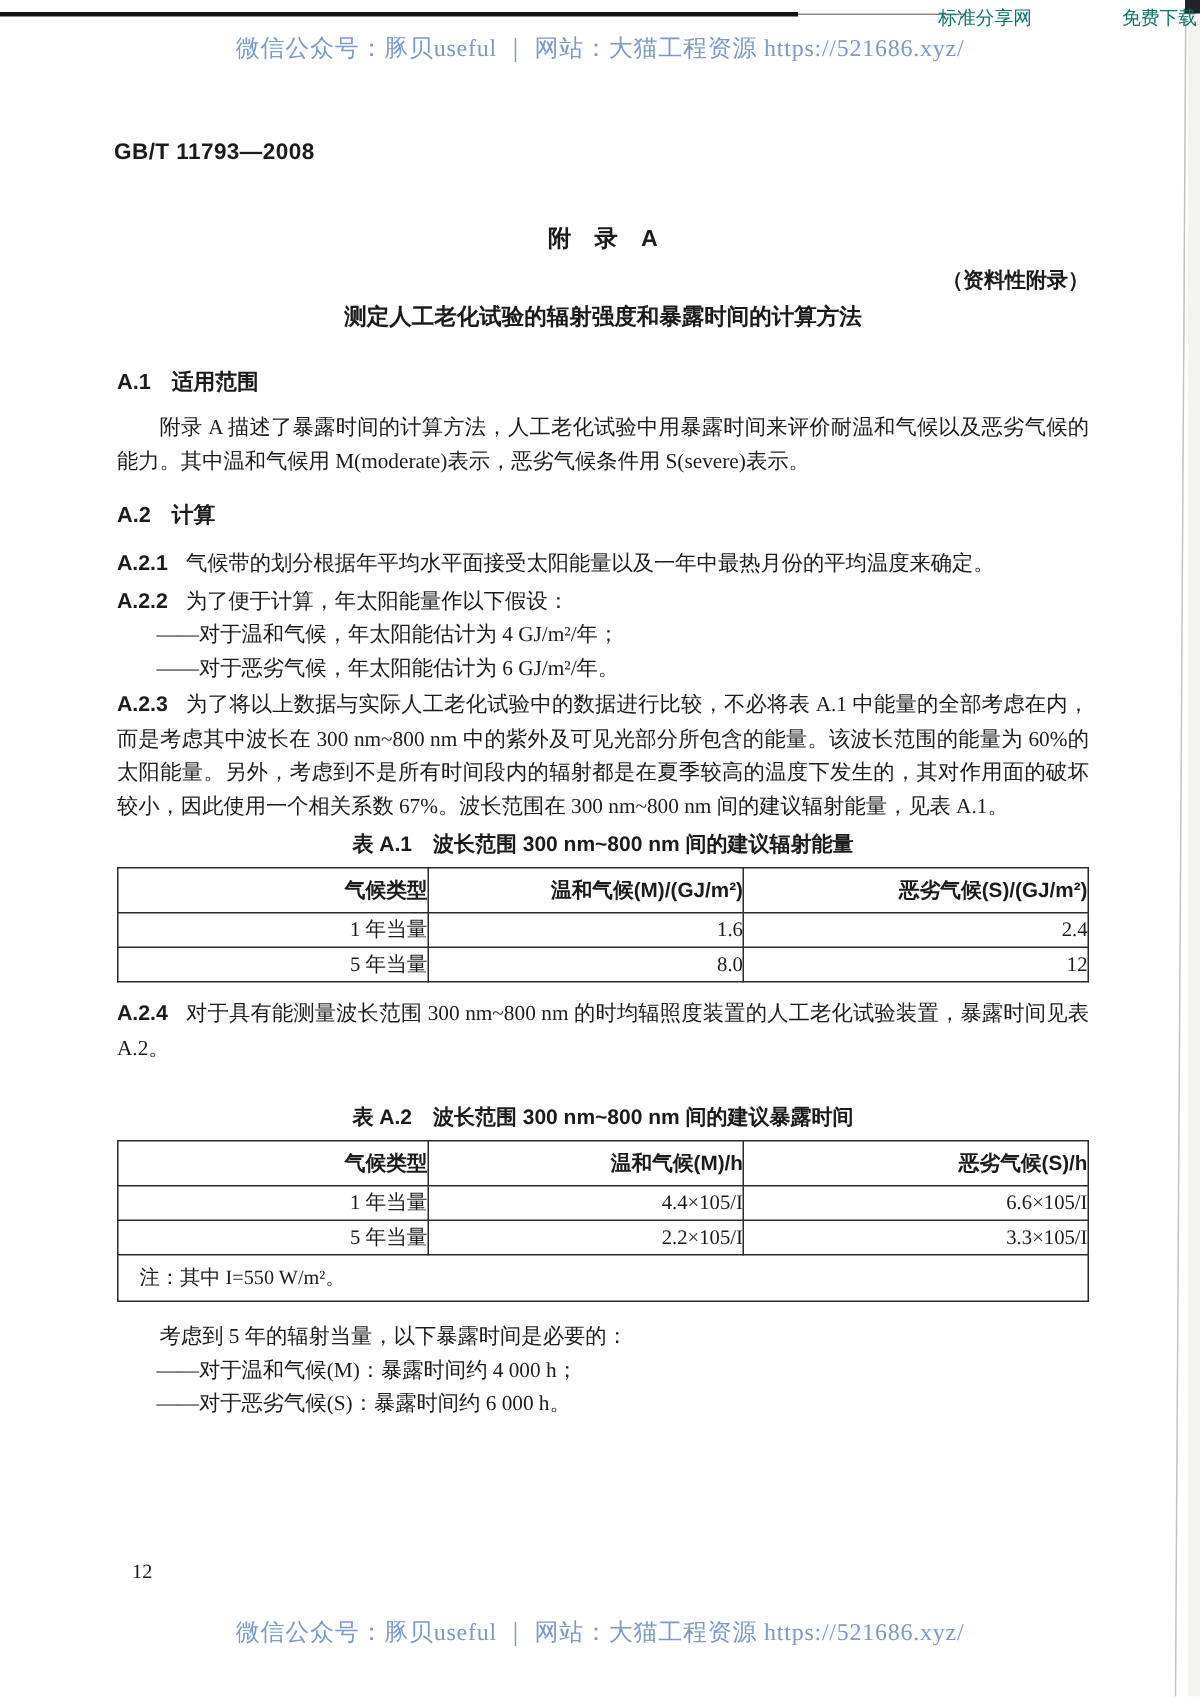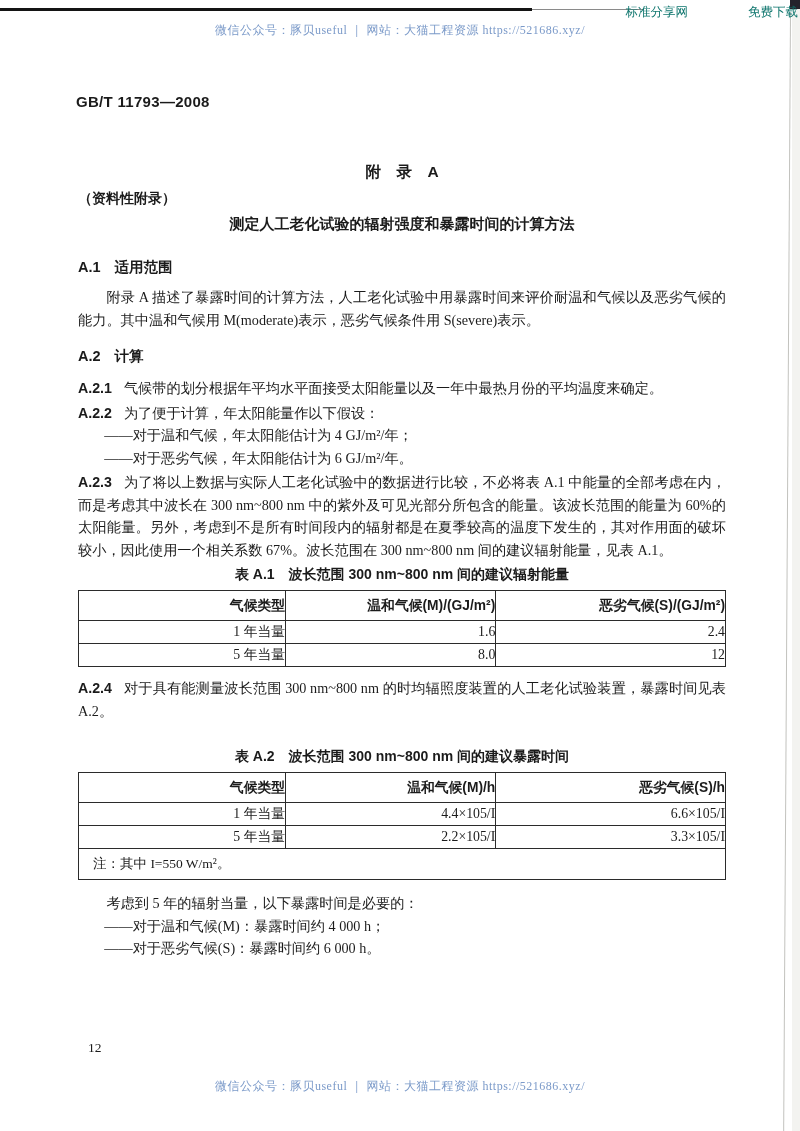--- a/index.html
+++ b/index.html
@@ -12,35 +12,35 @@
     color:#1b1b1b;
   }
   
   .scan-top-line{position:absolute;top:8px;left:0;width:532px;height:3px;background:#141414;}
   .scan-top-line-thin{position:absolute;top:9px;left:532px;width:112px;height:1px;background:#8a8a8a;}
   .scan-corner-mark{position:absolute;top:0;right:0;width:10px;height:9px;background:#23232b;}
   .page-edge-shade{position:absolute;top:0;right:0;width:8px;height:1131px;background:#f3f3f0;}
   .scan-right-edge{position:absolute;top:12px;right:9px;width:1px;height:1119px;background:#c2c2be;transform:rotate(0.35deg);transform-origin:top center;}
   
   .wm{position:absolute;left:0;width:100%;text-align:center;
-      font-size:12px;letter-spacing:0.5px;color:#7b9ac9;font-family:Liberation Serif, serif;}
+      font-size:16px;letter-spacing:0.5px;color:#7b9ac9;font-family:Liberation Serif, serif;}
   .wm-top{top:22px;}
   .wm-bottom{top:1078px;}
   .top-right-label{position:absolute;top:4px;font-size:12.5px;color:#0f766e;
       font-family:"Liberation Sans",sans-serif;}
   .lbl-site{right:112px;}
   .lbl-download{right:2px;}
   .doc-number{position:absolute;top:93px;left:76px;font-size:15px;font-weight:bold;
       font-family:"Liberation Sans",sans-serif;letter-spacing:0.3px;}
   .page-number{position:absolute;top:1040px;left:88px;font-size:13.5px;}
   
-  .content{position:absolute;top:162px;left:78px;width:648px;}
+  .content{position:absolute;top:150px;left:78px;width:648px;}
   .c-title{ text-align:center;font-weight:bold;font-size:15.5px;line-height:20px;
       font-family:"Liberation Sans",sans-serif;}
-  .c-sub{   text-align:left;font-weight:bold;font-size:14px;line-height:20px;margin-top:6px;
+  .c-sub{   text-align:right;font-weight:bold;font-size:14px;line-height:20px;margin-top:6px;
       font-family:"Liberation Sans",sans-serif;}
   .c-head{  text-align:center;font-weight:bold;font-size:15px;line-height:20px;margin-top:6px;
       font-family:"Liberation Sans",sans-serif;}
   .sec-head{font-weight:bold;font-size:14.5px;line-height:20px;
       font-family:"Liberation Sans",sans-serif;}
   .sec-head .num{margin-right:14px;}
   .mt-a1{margin-top:23px;}
   .mt-a2{margin-top:15px;}
   p.body{margin:0;font-size:14.2px;line-height:22.5px;text-align:justify;}
   p.indent{text-indent:2em;}

